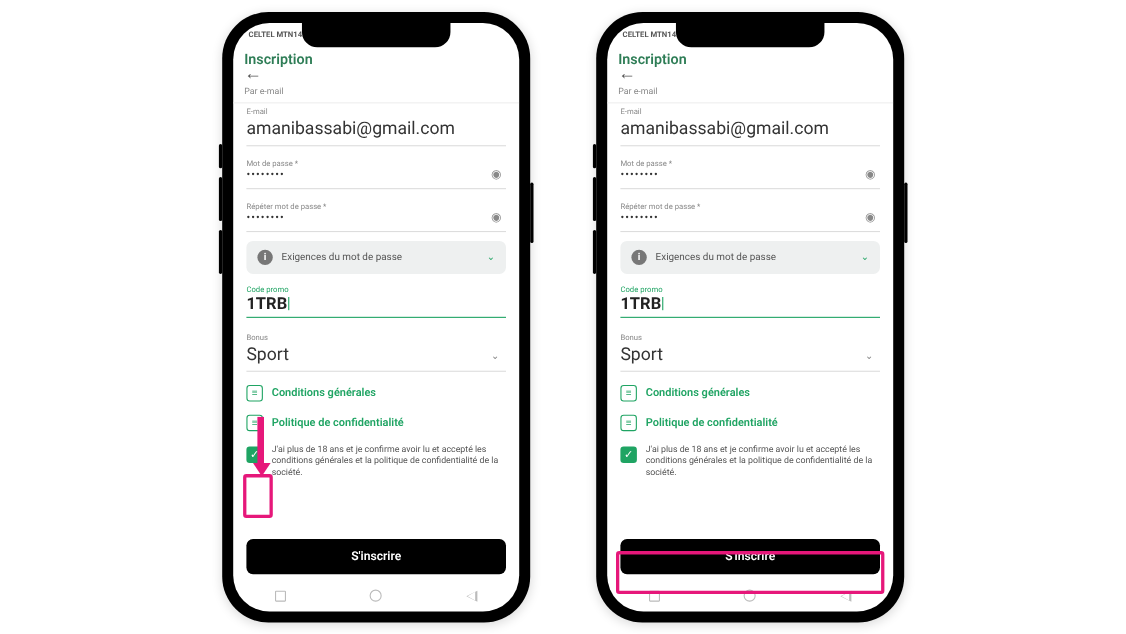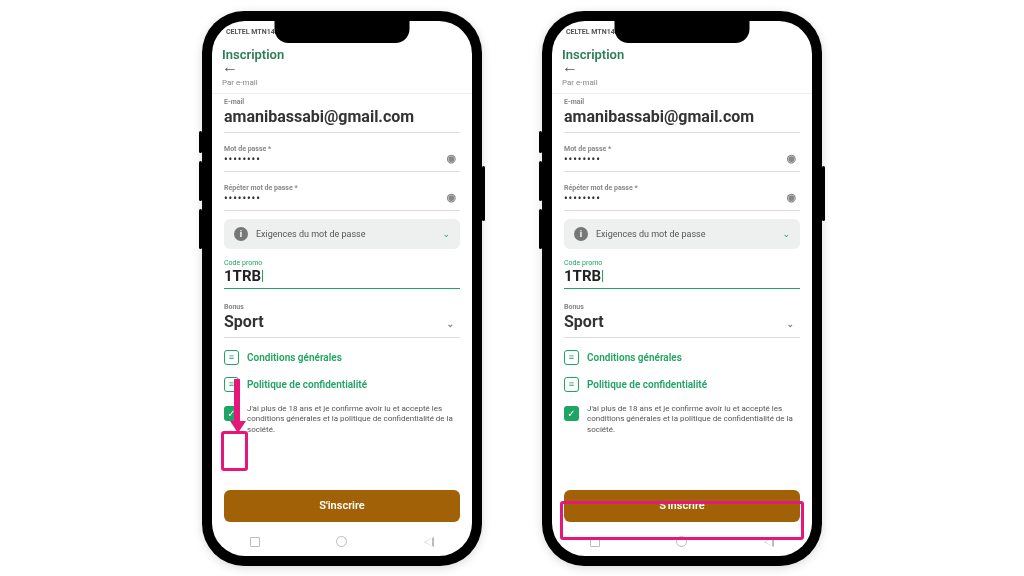--- a/index.html
+++ b/index.html
@@ -67,21 +67,21 @@
   .header-titles { flex:1; margin-left:-20px; }
   .header-title { font-size:13px; font-weight:600; color:#2e7d56; }
   .header-sub { font-size:8px; color:#888;margin-top:16px; }
   .content {
     flex: 1;
     padding: 0 12px;
     overflow: hidden;
     font-size: 10px;
     color: #333;
   }
-  .field { border-bottom: 1px solid #ddd; padding: 4px 0 6px; margin-bottom: 8px; position:relative;font-weight:bold; }
+  .field { border-bottom: 1px solid #ddd; padding: 4px 0 6px; margin-bottom: 8px; position:relative; }
   .field-label-small { font-size:7px; color:#888; }
   .field-value-normal { font-size:16px; color:#333; margin-top:1px; }
   .field-value-dots { font-size:10px; letter-spacing:1px; margin-top:1px; }
   .eye { position:absolute; right:4px; bottom:6px; color:#888; font-size:11px; }
   .chev { position:absolute; right:6px; bottom:8px; color:#888; font-size:9px; }
   .req-row {
     background:#eef0f0; border-radius:6px; padding:8px 10px;
     display:flex; align-items:center; gap:8px; font-size:9px; color:#555;
     margin-bottom:10px;
   }
@@ -92,21 +92,21 @@
   .promo-value { font-size:15px; color:#222; display:flex; align-items:center;font-weight:bold; }
   .cursor { display:inline-block; width:1px; height:12px; background:#1fa463; margin-left:1px; }
   .link-row { display:flex; align-items:center; gap:8px; margin:12px 0; color:#1fa463; font-size:10px; font-weight:600; }
   .link-icon { width:15px; height:15px; border:1.5px solid #1fa463; border-radius:3px; display:flex; align-items:center; justify-content:center; font-size:9px; }
   .consent-row { display:flex; gap:8px; margin-top:8px; position:relative; }
   .checkbox { width:15px; height:15px; min-width:15px; background:#1fa463; border-radius:3px; color:#fff; display:flex; align-items:center; justify-content:center; font-size:10px; margin-top:2px; }
   .consent-text { font-size:8px; color:#555; line-height:1.35; }
   .signup-btn {
     margin:12px 12px 0;
     height:32px;
-    background:#a16207;
+    background:#000000;
     border-radius:6px;
     color:#fff;
     font-size:11px;
     font-weight:600;
     display:flex; align-items:center; justify-content:center;
   }
   .navbar { height:28px; display:flex; justify-content:space-around; align-items:center; color:#bbb; font-size:11px; margin-top:6px; }
   .nav-sq { width:10px; height:10px; border:1.4px solid #bbb; border-radius:1px; }
   .nav-ci { width:11px; height:11px; border:1.4px solid #bbb; border-radius:50%; }
   .nav-tr-outer { width:0; height:0; border-top:5.5px solid transparent; border-bottom:5.5px solid transparent; border-right:10px solid #bbb; position:relative; }

